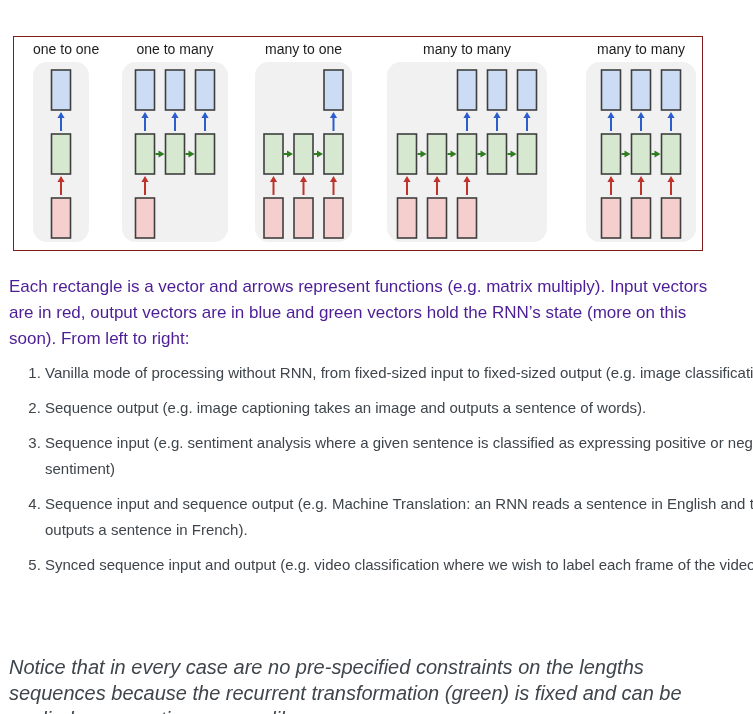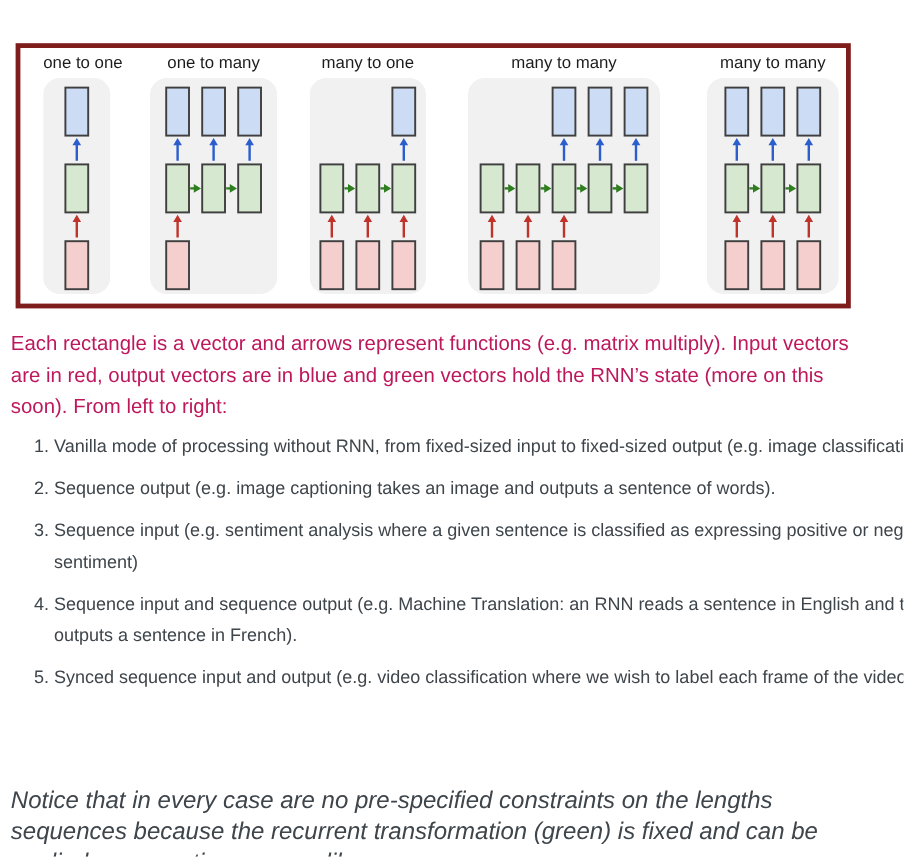--- a/index.html
+++ b/index.html
@@ -8,21 +8,21 @@
     width:753px;height:714px;
     overflow:hidden;
     background:#ffffff;
     font-family:"Liberation Sans","DejaVu Sans",sans-serif;
   }
   
   .figure-box{
     position:absolute;
     left:13px;top:36px;
     width:688px;height:213px;
-    border:4px solid #7f1d1d;
+    border:1px solid #7f1d1d;
     background:#ffffff;
   }
   .panel{
     position:absolute;top:3px;
   }
   .panel-label{
     height:19px;line-height:19px;
     text-align:center;
     font-size:14px;color:#1c1c1c;
     white-space:nowrap;
@@ -30,21 +30,21 @@
   .panel svg{display:block;margin-top:3px;}
   .p0{left:19px;width:56px;}
   .p1{left:108px;width:106px;}
   .p2{left:241px;width:97px;}
   .p3{left:373px;width:160px;}
   .p4{left:572px;width:110px;}
   
   .intro{
     position:absolute;left:9px;top:257px;
     width:702px;
-    font-size:17px;line-height:26px;color:#be185d;
+    font-size:17px;line-height:26px;color:#4c1d95;
   }
   .arch-list{
     position:absolute;left:0;top:360px;
     width:745px;
     margin:0;padding:0 0 0 45px;
     font-size:15px;line-height:26px;color:#3e454b;
   }
   .arch-list li{margin:0 0 9px 0;padding:0;}
   .note{
     position:absolute;left:9px;top:634px;

